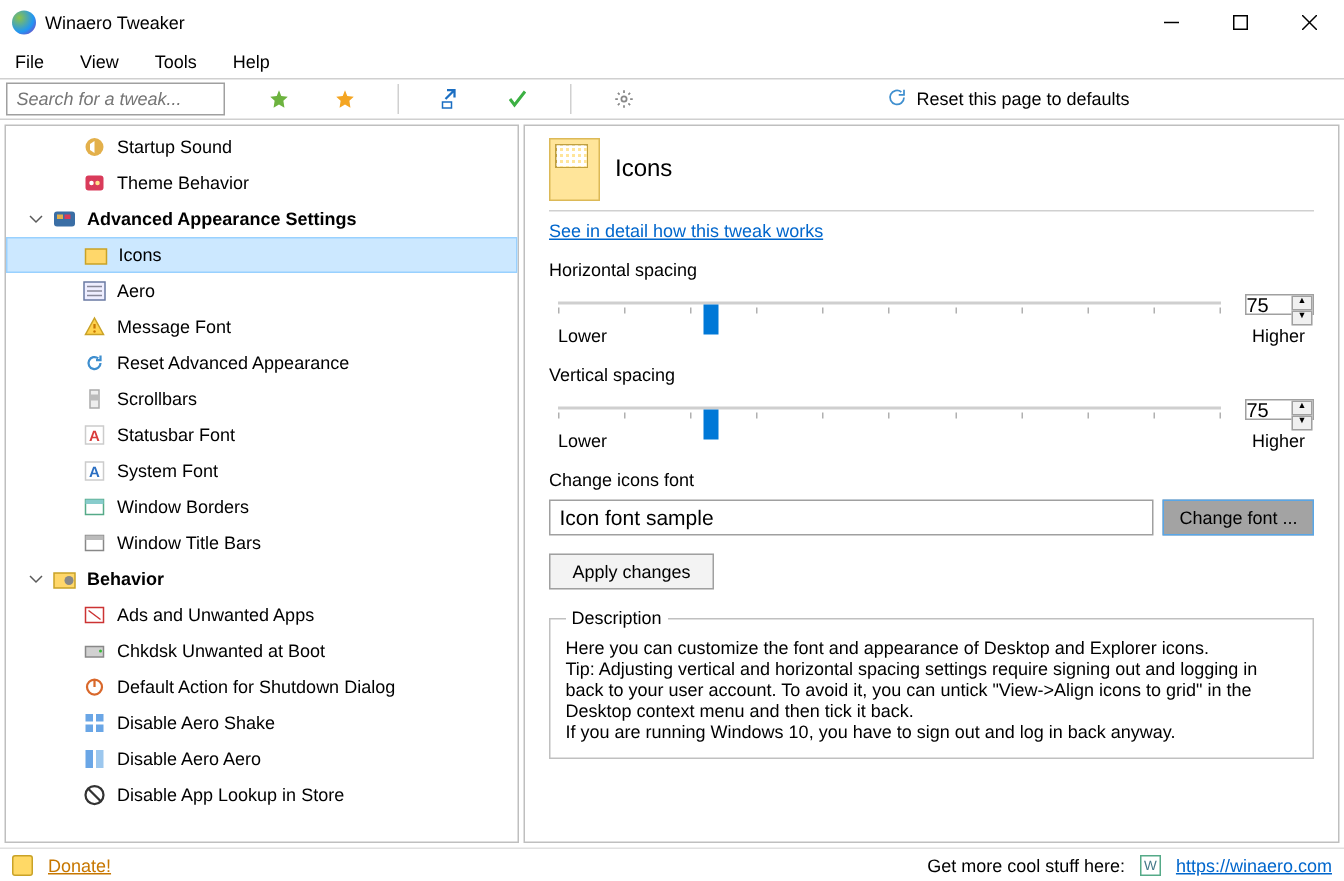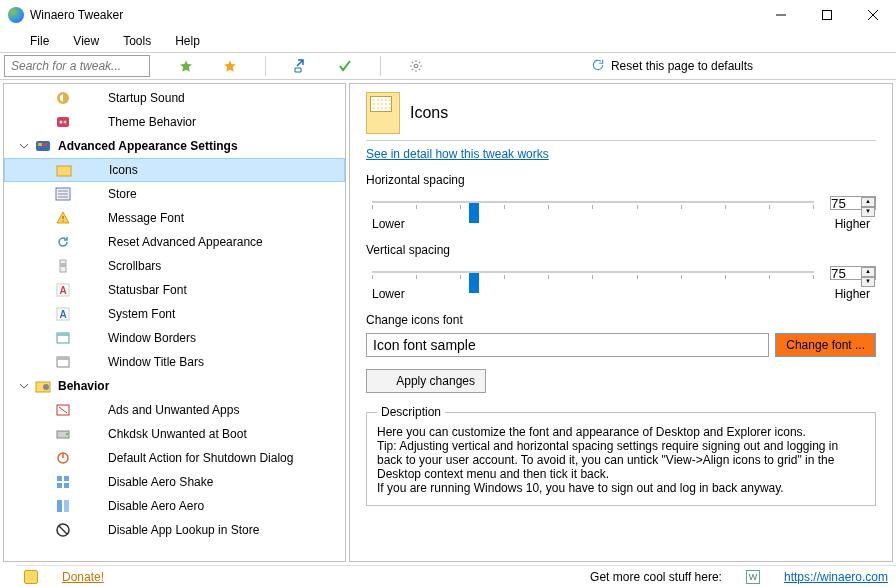--- a/index.html
+++ b/index.html
@@ -2,35 +2,35 @@
 <html><head>
 <meta charset="utf-8">
 <style>
 * { box-sizing: border-box; margin: 0; padding: 0; }
 body { font-family: "Segoe UI", Arial, sans-serif; font-size: 12px; background: #fff; color: #000; width: 896px; height: 587px; overflow: hidden; display: flex; flex-direction: column; }
 .titlebar { height: 30px; display: flex; align-items: center; padding-left: 8px; }
 .titlebar .app-icon { width: 16px; height: 16px; border-radius: 8px; background: radial-gradient(circle at 30% 30%, #8bc34a, #2196f3 60%, #9c27b0); margin-right: 6px; }
 .titlebar .title { flex: 1; font-size: 12px; }
 .sysbtns { display: flex; }
 .sysbtn { width: 46px; height: 30px; display: flex; align-items: center; justify-content: center; }
-.menubar { height: 22px; display: flex; align-items: center; padding-left: 20px; gap: 4px; }
+.menubar { height: 22px; display: flex; align-items: center; padding-left: 0; gap: 4px; }
 .menubar span { padding: 2px 10px; }
 .toolbar { height: 28px; border-top: 1px solid #d0d0d0; border-bottom: 1px solid #d0d0d0; display: flex; align-items: center; gap: 20px; }
 .search { height: 22px; width: 146px; margin: 0 4px; padding: 0 6px; border: 1px solid #a0a0a0; font-style: italic; color: #7d7d7d; font-size: 12px; }
 .toolbtn { width: 22px; height: 22px; display: flex; align-items: center; justify-content: center; margin: 0 1px; }
 .divider { width: 1px; height: 20px; background: #d0d0d0; margin: 0 3px; }
 .reset-area { flex: 1; display: flex; align-items: center; justify-content: center; gap: 6px; }
 .body { display: flex; flex: 1; overflow: hidden; }
 .tree-pane { width: 343px; border: 1px solid #bfbfbf; margin: 3px 0 3px 3px; display: flex; position: relative; overflow: hidden; }
 .tree { flex: 1; overflow-y: auto; padding: 2px 0; position: relative; }
 .tree::-webkit-scrollbar { width: 17px; }
 .tree::-webkit-scrollbar-track { background: #f0f0f0; }
 .tree::-webkit-scrollbar-thumb { background: #c1c1c1; }
 .node { display: flex; align-items: center; height: 24px; padding-left: 8px; cursor: default; }
-.node.child { padding-left: 50px; gap: 30px; }
+.node.child { padding-left: 50px; }
 .node.cat { padding-left: 14px; font-weight: 700; }
 .node.selected { background: #cce8ff; border: 1px solid #99d1ff; }
 .expander { width: 12px; height: 12px; display: flex; align-items: center; justify-content: center; margin-right: 4px; font-size: 10px; }
 .expander svg { display:block; }
 .nicon { width: 18px; height: 18px; margin-right: 6px; display: flex; align-items: center; justify-content: center; flex-shrink: 0; }
 .content { flex: 1; border: 1px solid #bfbfbf; margin: 3px 3px 3px 3px; padding: 8px 16px 8px 16px; overflow-y: auto; position: relative; }
 .hdr { display: flex; align-items: center; border-bottom: 1px solid #d0d0d0; padding-bottom: 6px; margin-bottom: 6px; }
 .hdr .big-icon { width: 34px; height: 42px; background: #ffe59a; border: 1px solid #dcb957; margin-right: 10px; position: relative; }
 .hdr .big-icon::after { content: ""; position: absolute; top: 4px; left: 4px; width: 20px; height: 14px; background: repeating-linear-gradient(0deg, #fff 0 2px, transparent 2px 4px), repeating-linear-gradient(90deg, #fff 0 2px, transparent 2px 4px); box-shadow: 0 0 0 1px #c0a040; }
 .hdr h1 { font-size: 16px; font-weight: 400; }
@@ -43,25 +43,25 @@
 .tick { width: 1px; height: 4px; background: #b0b0b0; }
 .thumb { position: absolute; top: 2px; width: 10px; height: 20px; background: #0078d7; transform: translateX(-50%); }
 .num-input { width: 46px; height: 14px; border: 1px solid #a0a0a0; text-align: left; padding-right: 14px; position: relative; }
 .num-wrap { position: relative; display:flex; align-items:center; }
 .spin { position: absolute; right: 1px; top: 1px; width: 14px; display: flex; flex-direction: column; }
 .spin div { height: 10px; background: #f0f0f0; border: 1px solid #a0a0a0; font-size: 6px; text-align: center; line-height: 6px; }
 .range-labels { display: flex; justify-content: space-between; margin: 4px 6px 0 6px; }
 .font-row { display: flex; gap: 6px; }
 .font-sample { flex: 1; border: 1px solid #a0a0a0; height: 24px; padding: 2px 6px; font-size: 14px; display:flex; align-items:center; }
 .btn { border: 1px solid #a0a0a0; background: #f3f3f3; height: 24px; padding: 0 10px; cursor: pointer; font-size: 12px; }
-.btn.hl { background:#f97316; border:1px solid #58a6e7; }
-.apply { display:inline-block; width: 120px; margin-top: 12px; text-align: right; }
+.btn.hl { background:#a3a3a3; border:1px solid #58a6e7; }
+.apply { display:inline-block; width: 110px; margin-top: 12px; }
 fieldset { border: 1px solid #c0c0c0; margin-top: 12px; padding: 6px 10px 10px 10px; }
 legend { padding: 0 4px; }
-.statusbar { height: 22px; border-top: 1px solid #e0e0e0; display: flex; align-items: center; padding: 0 8px; gap: 24px; font-size: 12px; margin-left: 16px; }
+.statusbar { height: 22px; border-top: 1px solid #e0e0e0; display: flex; align-items: center; padding: 0 8px; gap: 10px; font-size: 12px; }
 .statusbar .spacer { flex: 1; }
 .donate-icon { width: 14px; height: 14px; background: #ffd966; border: 1px solid #c9a227; border-radius: 2px; }
 .w-badge { width: 14px; height: 14px; border: 1px solid #5a8; display: flex; align-items: center; justify-content: center; font-size: 9px; color: #478; }
 </style>
 </head>
 <body>
 
 <div class="titlebar">
   <div class="app-icon"></div>
   <div class="title">Winaero Tweaker</div>
@@ -180,21 +180,21 @@
       </div>
       <div class="node child">
         <span class="nicon">
             <svg width="16" height="16">
               <rect x="1" y="2" width="14" height="12" fill="#eef" stroke="#6a7aa3"></rect>
               <line x1="3" y1="5" x2="13" y2="5" stroke="#889"></line>
               <line x1="3" y1="8" x2="13" y2="8" stroke="#889"></line>
               <line x1="3" y1="11" x2="13" y2="11" stroke="#889"></line>
             </svg>
           </span>
-        <span>Store</span>
+        <span>Aero</span>
       </div>
       <div class="node child">
         <span class="nicon">
             <svg width="16" height="16">
               <path d="M8 2l6 11H2z" fill="#ffd24d" stroke="#c9a227"></path>
               <line x1="8" y1="6" x2="8" y2="9" stroke="#c77700" stroke-width="1.5"></line>
               <circle cx="8" cy="11" r="0.8" fill="#c77700"></circle>
             </svg>
           </span>
         <span>Message Font</span>

